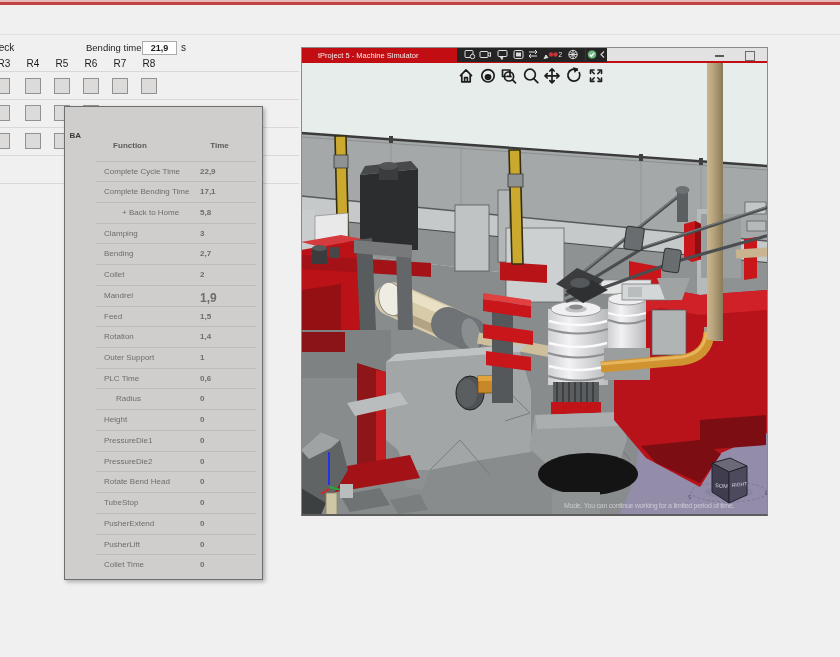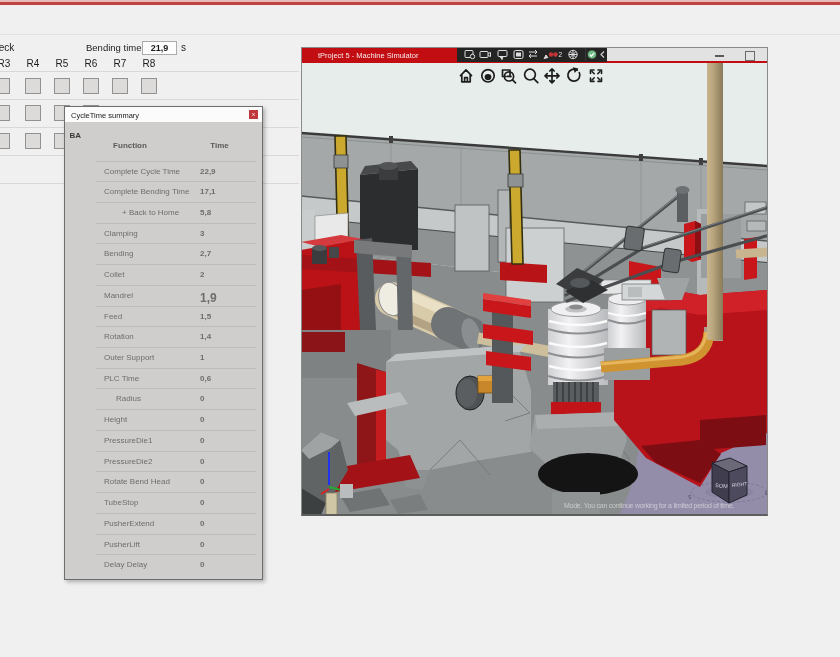--- a/index.html
+++ b/index.html
@@ -346,24 +346,20 @@
 
       <path d="M289.5,10.4 L289.5,7 L293,7 M297,7 L300.5,7 L300.5,10.4 M300.5,15 L300.5,18.4 L297,18.4 M293,18.4 L289.5,18.4 L289.5,15" stroke-width="1.6"></path>
       <path d="M291,8.5 l2.2,2.2 M299,8.5 l-2.2,2.2 M299,17 l-2.2,-2.2 M291,17 l2.2,-2.2" stroke-width="1.6"></path>
     </g>
   </svg>
 
   <div class="abs" style="left:0;top:0;width:464.5px;height:465.5px;border:1px solid #8a8a8a;border-bottom:2px solid #5e5e5e;pointer-events:none;"></div>
 </div>
 
 <div class="abs" style="left:64px;top:106px;width:197px;height:472px;background:#cfcecd;border:1px solid #6e6e6e;box-shadow:2px 2px 4px rgba(0,0,0,0.28);">
-  <div class="abs" style="left:0;top:0;width:197px;height:15px;background:#fbfbfb;">
-    <span style="position:absolute;left:6px;top:3.5px;font-size:7.5px;color:#1a1a1a;">CycleTime summary</span>
-    <span style="position:absolute;left:184px;top:3px;width:9px;height:9px;background:#c1393d;color:#fff;font-size:6px;text-align:center;line-height:9px;">x</span>
-  </div>
   <div class="abs" style="left:4.5px;top:24px;font-size:8px;color:#3a3a3a;font-weight:bold;">BA</div>
   <div class="abs" style="left:0;top:34px;width:130px;text-align:center;font-size:8px;color:#5a5a5a;font-weight:bold;">Function</div>
   <div class="abs" style="left:127px;top:34px;width:55px;text-align:center;font-size:8px;color:#5a5a5a;font-weight:bold;">Time</div>
   <div>
 <div style="position:absolute;left:31px;top:53.5px;width:160px;height:1px;background:#bdbcbb;"></div>
       <div style="position:absolute;left:39px;top:59.5px;font-size:8px;color:#6e6d6c;">Complete Cycle Time</div>
       <div style="position:absolute;left:135px;top:59.5px;font-size:8px;color:#6e6d6c;font-weight:bold;">22,9</div>
 <div style="position:absolute;left:31px;top:74.2px;width:160px;height:1px;background:#bdbcbb;"></div>
       <div style="position:absolute;left:39px;top:80.2px;font-size:8px;color:#6e6d6c;">Complete Bending Time</div>
       <div style="position:absolute;left:135px;top:80.2px;font-size:8px;color:#6e6d6c;font-weight:bold;">17,1</div>
@@ -412,16 +408,16 @@
 <div style="position:absolute;left:31px;top:385.0px;width:160px;height:1px;background:#bdbcbb;"></div>
       <div style="position:absolute;left:39px;top:391.0px;font-size:8px;color:#6e6d6c;">TubeStop</div>
       <div style="position:absolute;left:135px;top:391.0px;font-size:8px;color:#6e6d6c;font-weight:bold;">0</div>
 <div style="position:absolute;left:31px;top:405.7px;width:160px;height:1px;background:#bdbcbb;"></div>
       <div style="position:absolute;left:39px;top:411.7px;font-size:8px;color:#6e6d6c;">PusherExtend</div>
       <div style="position:absolute;left:135px;top:411.7px;font-size:8px;color:#6e6d6c;font-weight:bold;">0</div>
 <div style="position:absolute;left:31px;top:426.5px;width:160px;height:1px;background:#bdbcbb;"></div>
       <div style="position:absolute;left:39px;top:432.5px;font-size:8px;color:#6e6d6c;">PusherLift</div>
       <div style="position:absolute;left:135px;top:432.5px;font-size:8px;color:#6e6d6c;font-weight:bold;">0</div>
 <div style="position:absolute;left:31px;top:447.2px;width:160px;height:1px;background:#bdbcbb;"></div>
-      <div style="position:absolute;left:39px;top:453.2px;font-size:8px;color:#6e6d6c;">Delay Delay</div>
+      <div style="position:absolute;left:39px;top:453.2px;font-size:8px;color:#6e6d6c;">Collet Time</div>
       <div style="position:absolute;left:135px;top:453.2px;font-size:8px;color:#6e6d6c;font-weight:bold;">0</div>
 </div>
 
 </div>
 </body></html>

